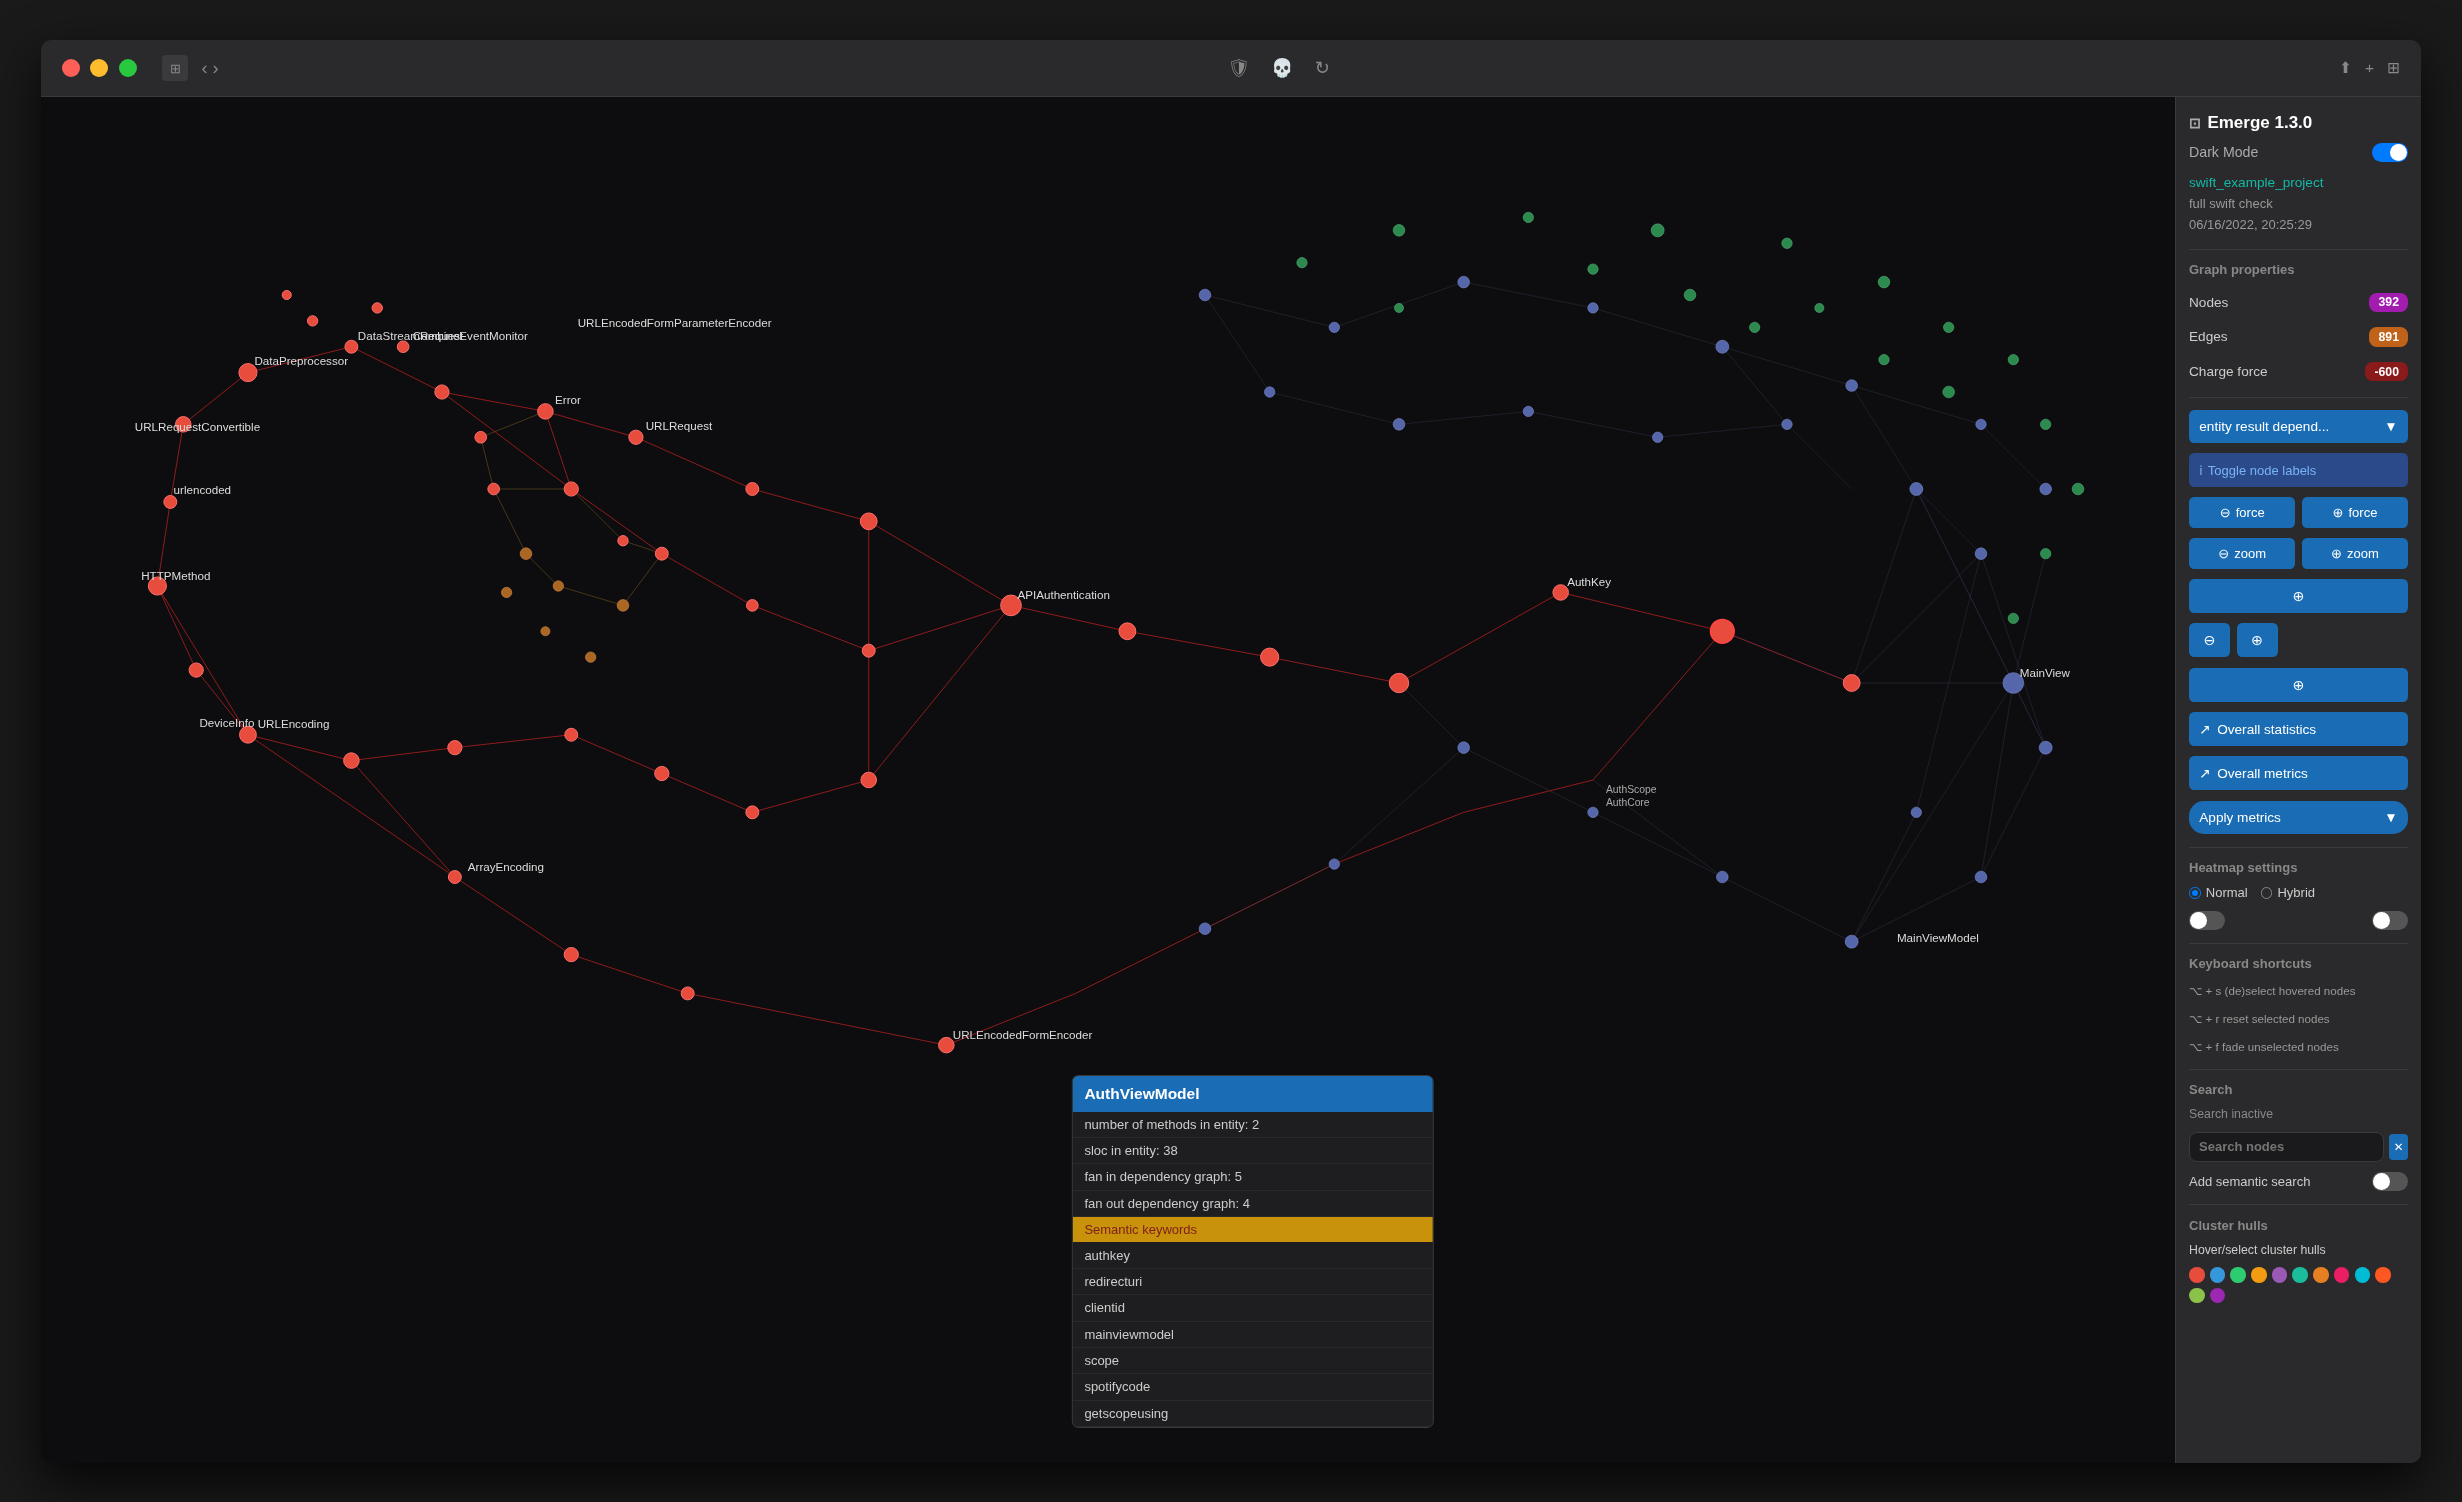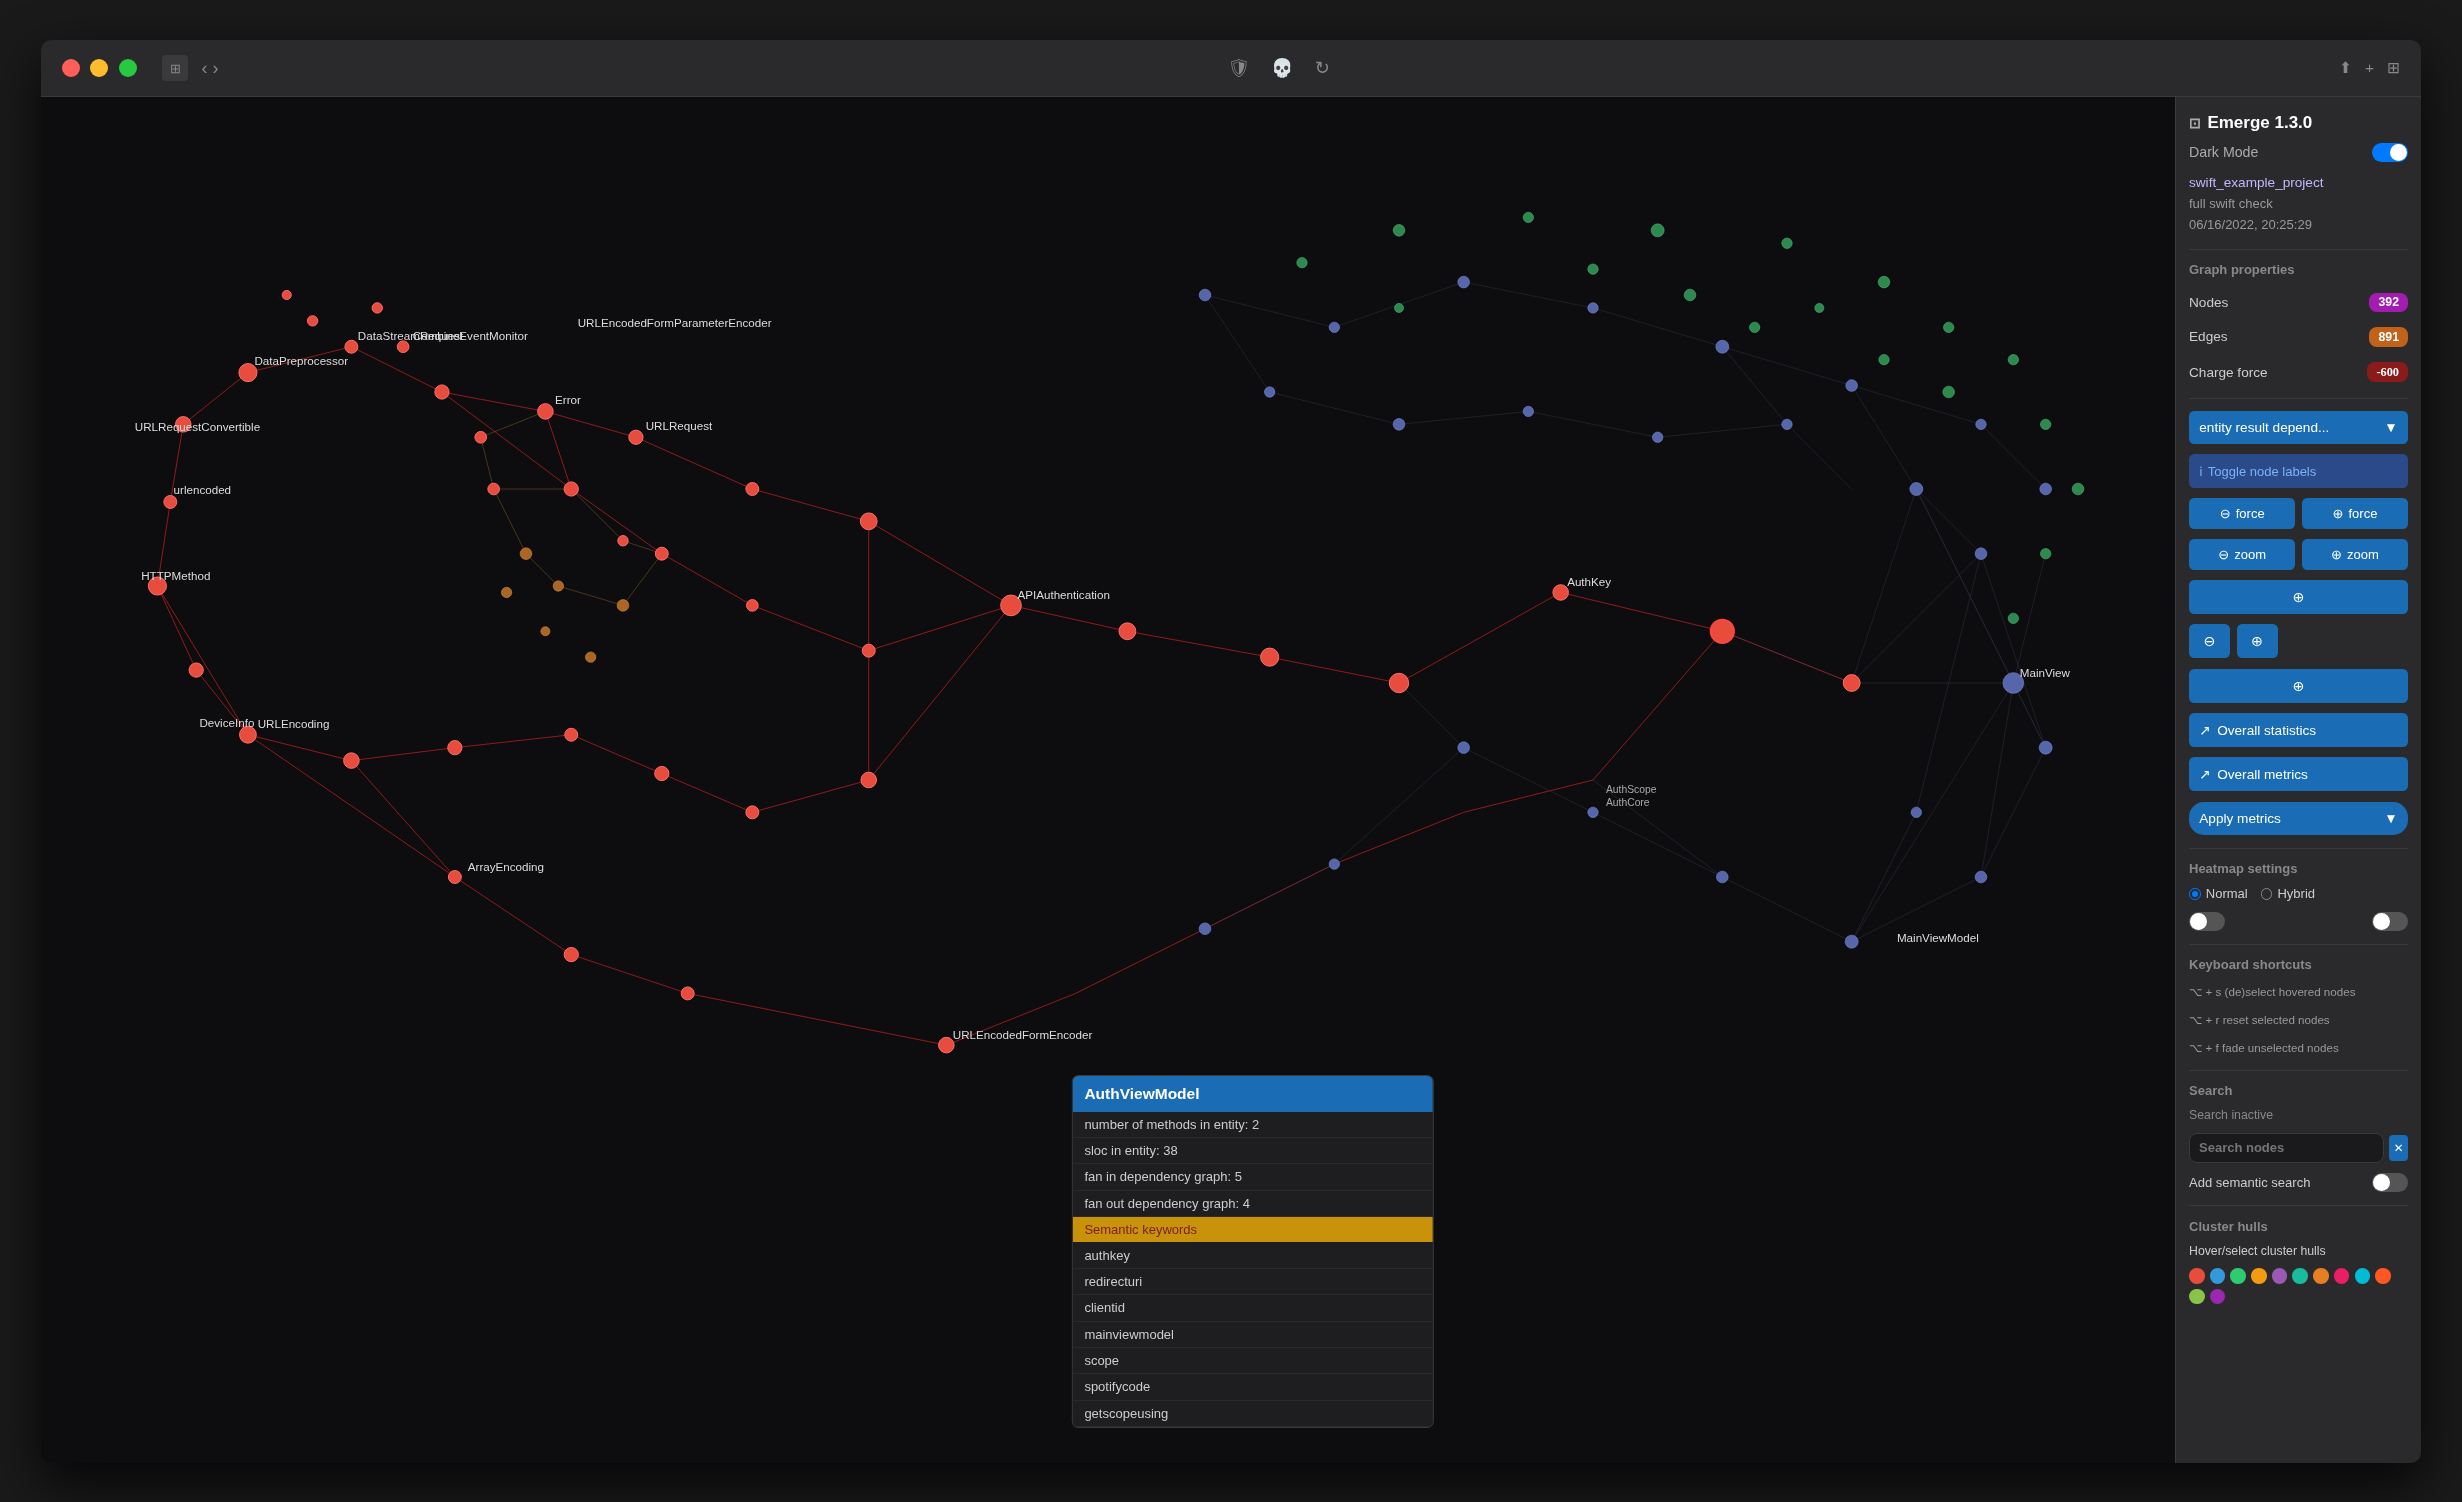--- a/index.html
+++ b/index.html
@@ -151,21 +151,21 @@
       right: 1.3px;
     }
     .toggle.off { background: #555; }
     .toggle.off .toggle-knob { right: auto; left: 1.3px; }
 
     .project-info {
       color: #999;
       font-size: 13px;
       line-height: 1.6;
     }
-    .project-name { color: #c4b5fd; font-size: 13.6px; font-weight: 500; }
+    .project-name { color: #14b8a6; font-size: 13.6px; font-weight: 500; }
 
     .section-title {
       color: #888;
       font-size: 13px;
       font-weight: 600;
       text-transform: none;
       margin-bottom: 2.6px;
     }
 
     .stat-row {
@@ -177,21 +177,21 @@
     .stat-label { color: #ccc; font-size: 13.6px; }
     .stat-badge {
       padding: 2.6px 9px;
       border-radius: 7.8px;
       font-size: 12.3px;
       font-weight: 600;
       color: white;
     }
     .badge-blue { background: #a21caf; }
     .badge-orange { background: #c0621a; }
-    .badge-red { background: #8b1a1a; font-family: Liberation Serif, serif; }
+    .badge-red { background: #8b1a1a; }
 
     .dropdown-btn {
       width: 100%;
       background: #1a6db5;
       color: white;
       border: none;
       border-radius: 5.2px;
       padding: 9px 10.3px;
       font-size: 13.6px;
       display: flex;

